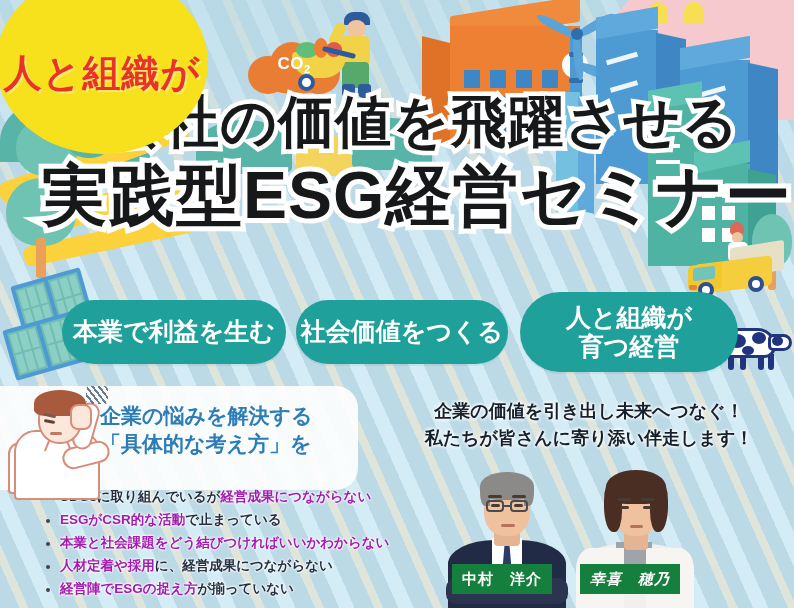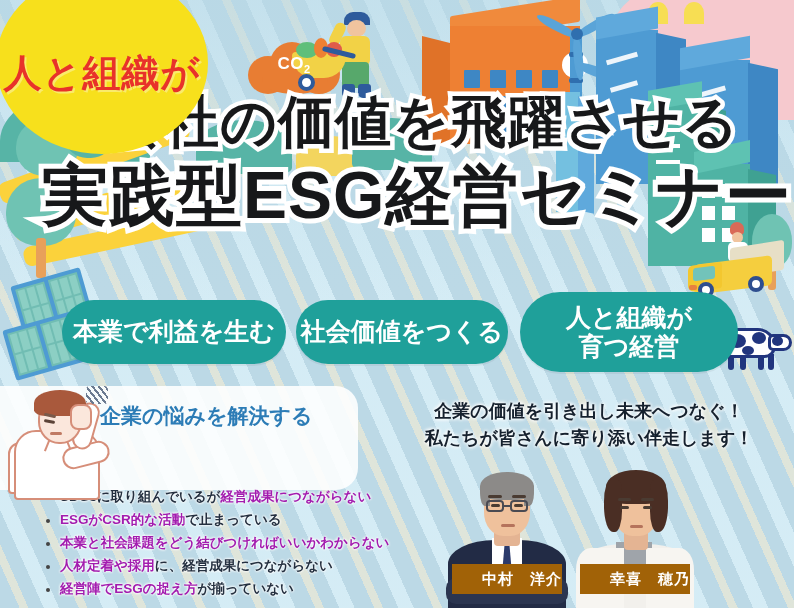--- a/index.html
+++ b/index.html
@@ -194,26 +194,26 @@
   .tagline {
     position:absolute; left:398px; top:398px; width:382px; z-index:20;
     text-align:center; color:#16212E; font-size:18px; font-weight:800;
     line-height:1.5;
     text-shadow:0 0 4px #fff, 0 0 4px #fff, 0 0 3px #fff;
   }
 
   
   .speaker { position:absolute; bottom:0; width:126px; height:152px; z-index:19; }
   #sp-0 { left:444px; }
-  #sp-1 { left:572px; }
+  #sp-1 { left:572px;font-style:italic; }
   .sp-photo { position:absolute; inset:0; overflow:hidden; }
   .sp-name {
-    position:absolute; left:8px; bottom:14px; width:110px; height:30px;
-    background:#a16207; color:#fff; font-size:15px; font-weight:800;
-    display:flex; align-items:center; justify-content:flex-end; letter-spacing:1px;
+    position:absolute; left:8px; bottom:14px; width:100px; height:30px;
+    background:#15803d; color:#fff; font-size:15px; font-weight:800;
+    display:flex; align-items:center; justify-content:center; letter-spacing:1px;
     z-index:6;
   }
 
   
   .p-suit  { position:absolute; border-radius:40% 40% 0 0 / 30% 30% 0 0; }
   .p-neck  { position:absolute; background:#E4B493; border-radius:4px; }
   .p-face  { position:absolute; background:#EFC19C; border-radius:46% 46% 42% 42%; }
   .p-hair  { position:absolute; border-radius:50% 50% 34% 34%; }
   .p-shirt { position:absolute; background:#fff; }
   .p-tie   { position:absolute; background:#2B3A6B; }
@@ -488,20 +488,21 @@
     <div class="art" style="left:62px;top:18px;width:22px;height:26px;background:#FBE7DC;border:2px solid #D68E79;border-radius:8px;"></div>
     <div class="art" style="left:36px;top:28px;width:12px;height:3px;background:#7A5A4A;border-radius:2px;transform:rotate(12deg);"></div>
     <div class="art" style="left:36px;top:34px;width:11px;height:3px;background:#5C4438;border-radius:2px;transform:rotate(10deg);"></div>
     <div class="art" style="left:42px;top:46px;width:12px;height:3px;background:#C07A63;border-radius:2px;"></div>
     <div class="art" style="left:78px;top:0px;width:22px;height:18px;
          background:repeating-linear-gradient(52deg,#6B7A90 0 2px,transparent 2px 5px);border-radius:4px;"></div>
   </div>
 
   <div class="card-head">
     <div>企業の悩みを解決する</div>
+    <div>「具体的な考え方」を</div>
   </div>
 
   <ul class="bullets">
     <li>
       <span>SDGsに取り組んでいるが</span><span class="hl">経営成果につながらない</span><span></span>
     </li>
     <li>
       <span></span><span class="hl">ESGがCSR的な活動</span><span>で止まっている</span>
     </li>
     <li>

